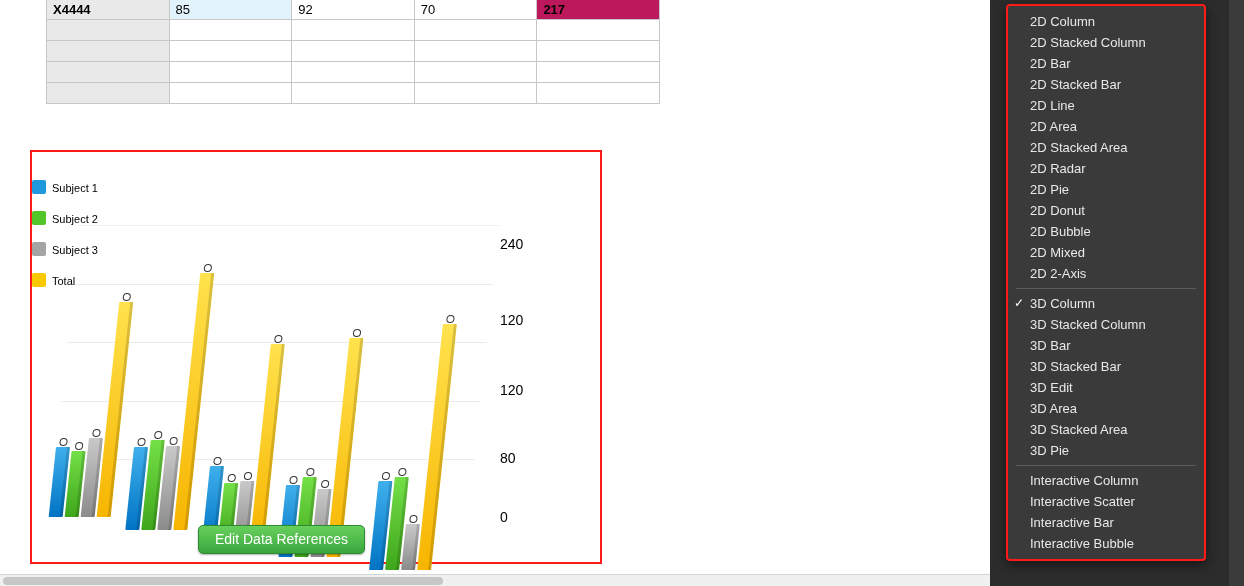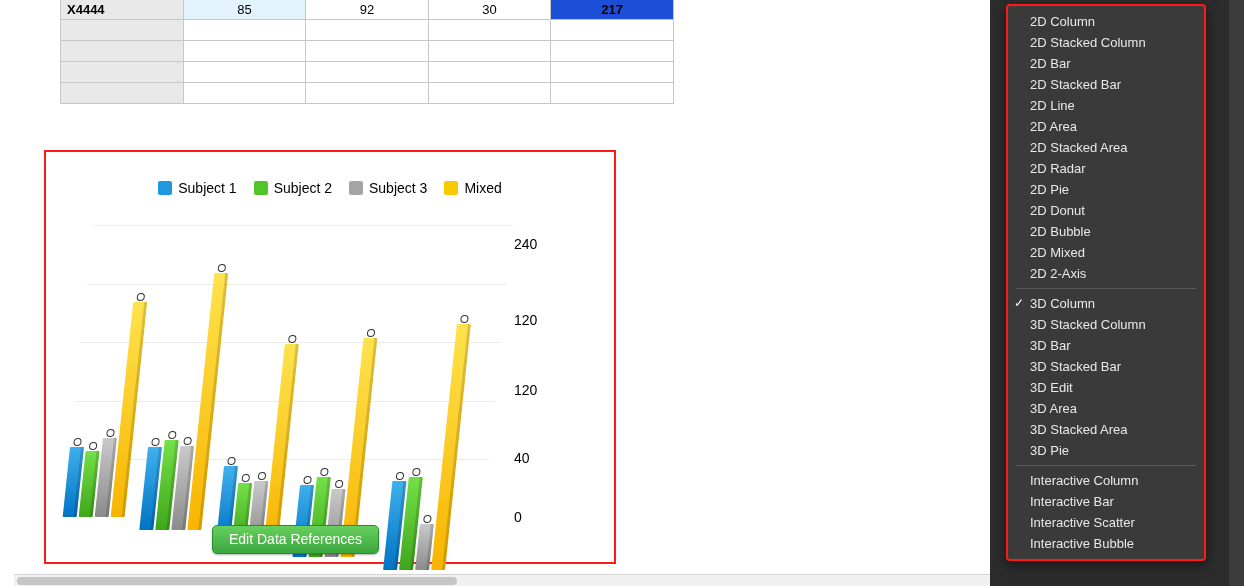--- a/index.html
+++ b/index.html
@@ -9,21 +9,21 @@
     background: #fff;
     width: 1244px;
     height: 586px;
     overflow: hidden;
     position: relative;
   }
 
   
   .doc-area {
     position: absolute;
-    left: 14px; top: 0;
+    left: 0; top: 0;
     width: 990px;
     height: 586px;
     background: #fff;
     overflow: hidden;
   }
 
   
   table.sheet {
     border-collapse: collapse;
     position: absolute;
@@ -31,39 +31,40 @@
     width: 614px;
     background: #fff;
   }
   table.sheet td {
     border: 1px solid #c7c7c7;
     height: 21px;
     font-size: 13px;
     padding: 0 6px;
   }
   .row-header { background: #e9e9e9; font-weight: 700; text-align: left; width:120px;}
-  .cell-num { text-align: center; background:#fff; width:120px;}
+  .cell-num { text-align: left; background:#fff; width:120px;}
   .cell-sel { background:#e2f3fb; }
-  .cell-total { background:#1d4ed8; font-weight:700; }
+  .cell-total { background:#be185d; font-weight:700; }
   .empty-hdr { background:#e9e9e9; }
 
   
   .chart-box {
     position:absolute;
     left:30px; top:150px;
     width:572px; height:414px;
     border:2px solid #ff1a1a;
     background:#fff;
   }
   .legend {
     display:flex;
     gap:17px;
     justify-content:center;
     padding:28px 0 6px 0;
-    font-size:14px;
+    font-size:11px;
+    flex-direction:column;
   }
   .lg-sw {
     width:14px; height:14px; display:inline-block; margin-right:6px; vertical-align:-2px;
     border-radius:2px;
   }
   .plot {
     position:absolute;
     left:64px; top:225px;
     width:420px; height:292px;
     transform: skewX(-6deg);
@@ -168,21 +169,21 @@
 <body>
 
 <div class="doc-area">
 
   <table class="sheet">
     <tbody>
         <tr>
       <td class="row-header">X4444</td>
       <td class="cell-num cell-sel">85</td>
       <td class="cell-num">92</td>
-      <td class="cell-num">30</td>
+      <td class="cell-num">70</td>
       <td class="cell-num cell-total">217</td>
     </tr>
     <tr>
           <td class="empty-hdr"></td>
           <td></td>
           <td></td>
           <td></td>
           <td></td>
         </tr>
     <tr>
@@ -207,29 +208,29 @@
           <td></td>
         </tr>
   </tbody>
     </table>
 
   <div class="chart-box">
     <div class="legend">
       <span><span class="lg-sw" style="background:#1f98dd"></span><span>Subject 1</span></span>
       <span><span class="lg-sw" style="background:#52c528"></span><span>Subject 2</span></span>
       <span><span class="lg-sw" style="background:#a4a4a4"></span><span>Subject 3</span></span>
-      <span><span class="lg-sw" style="background:#f9c900"></span><span>Mixed</span></span>
+      <span><span class="lg-sw" style="background:#f9c900"></span><span>Total</span></span>
     </div>
   </div>
 
   <div class="yticks">
     <span style="top:10px">240</span>
     <span style="top:86px">120</span>
     <span style="top:156px">120</span>
-    <span style="top:224px">40</span>
+    <span style="top:224px">80</span>
     <span style="top:283px">0</span>
   </div>
 
   <div class="plot">
     <div class="back-grid">
       <div style="top:20%"></div>
         <div style="top:40%"></div>
         <div style="top:60%"></div>
         <div style="top:80%"></div>
     </div>
@@ -317,16 +318,16 @@
     <div class="menu-item checked">3D Column</div>
     <div class="menu-item">3D Stacked Column</div>
     <div class="menu-item">3D Bar</div>
     <div class="menu-item">3D Stacked Bar</div>
     <div class="menu-item">3D Edit</div>
     <div class="menu-item">3D Area</div>
     <div class="menu-item">3D Stacked Area</div>
     <div class="menu-item">3D Pie</div>
     <div class="menu-sep"></div>
     <div class="menu-item">Interactive Column</div>
+    <div class="menu-item">Interactive Scatter</div>
     <div class="menu-item">Interactive Bar</div>
-    <div class="menu-item">Interactive Scatter</div>
     <div class="menu-item">Interactive Bubble</div>
   </div>
 
 </body></html>

